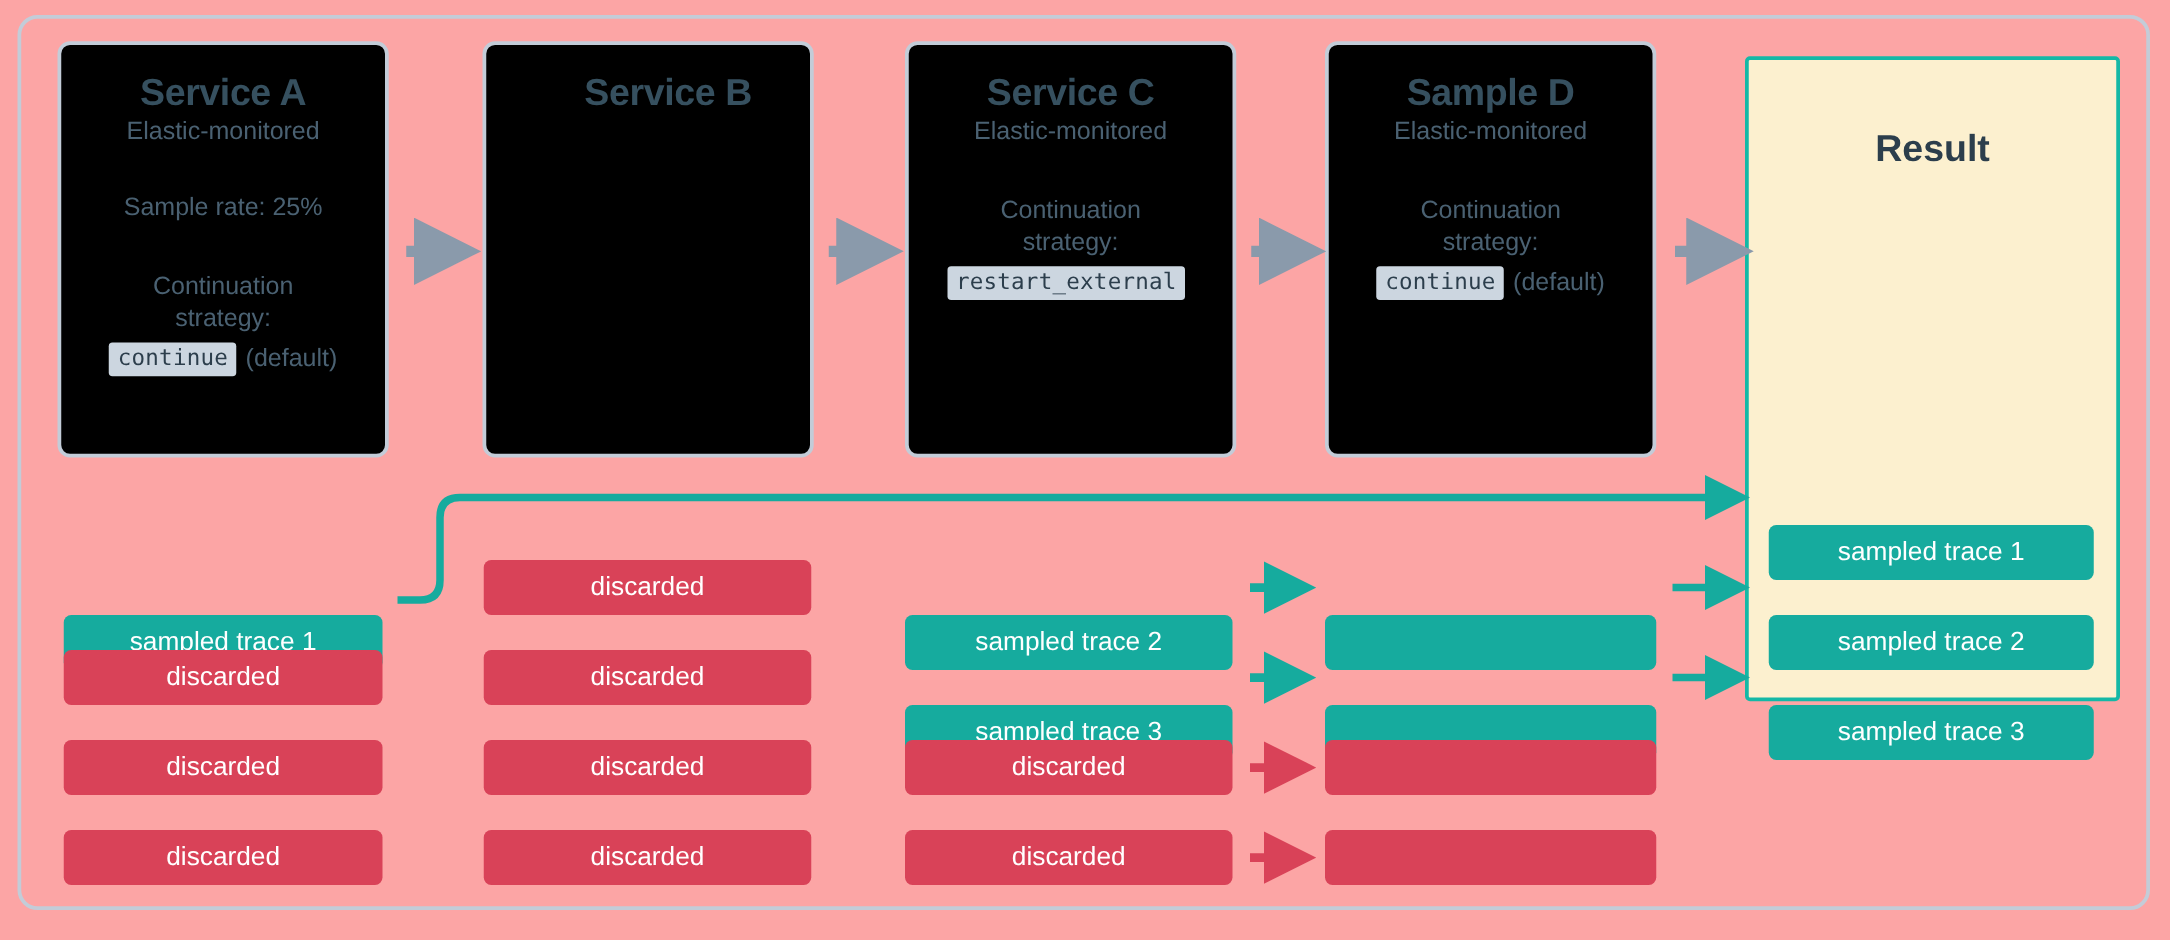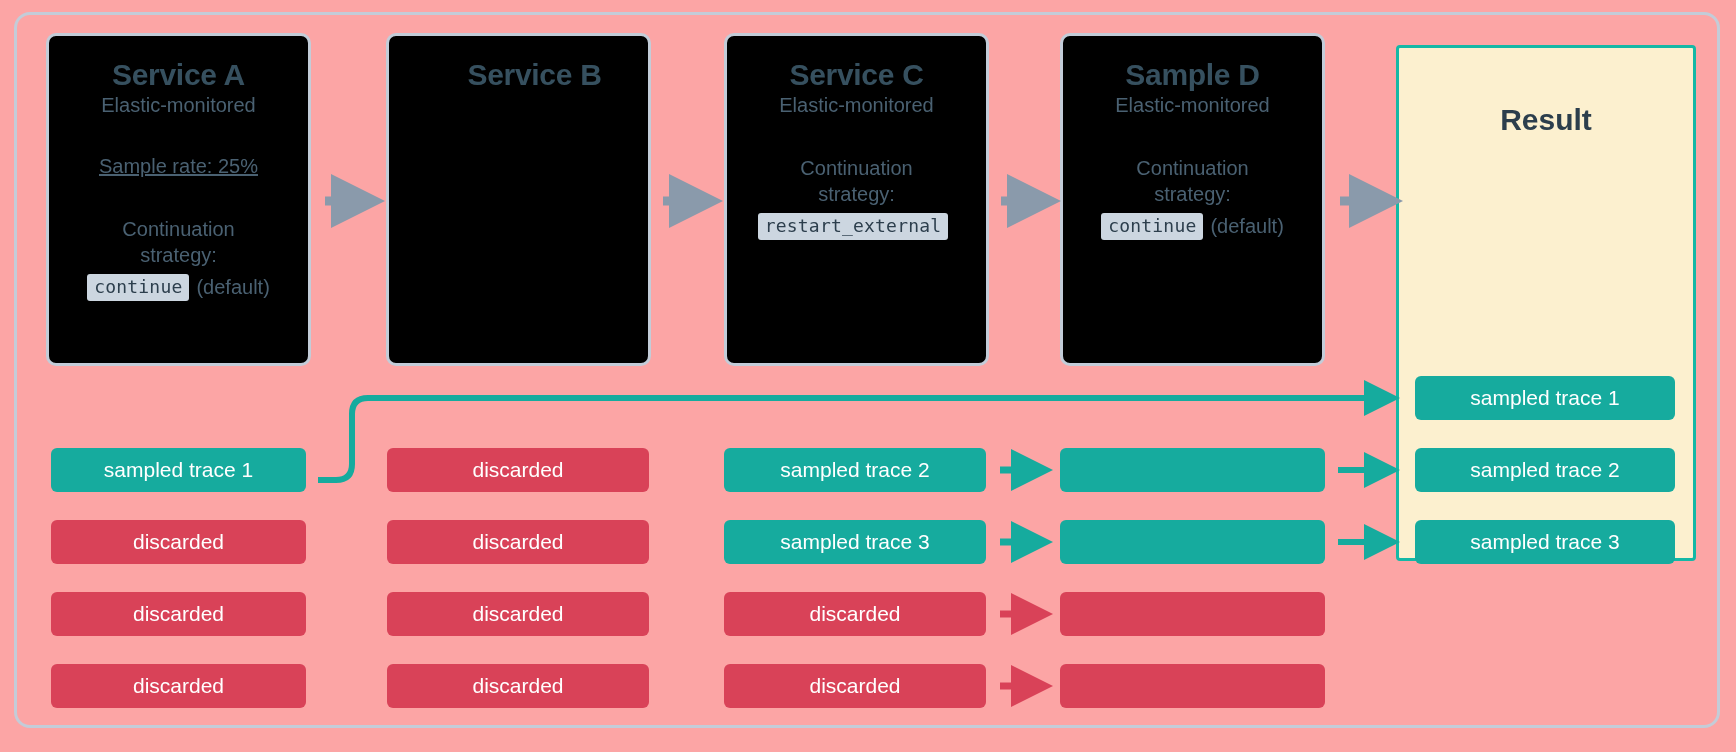--- a/index.html
+++ b/index.html
@@ -58,21 +58,20 @@
     font-size: 20px;
     color: #4a6172;
     margin-top: 2px;
     line-height: 1.2;
   }
   .service-rate {
     font-size: 20px;
     color: #4a6172;
     margin-top: 37px;
     line-height: 1.2;
-    text-decoration: underline;
   }
   .service-strategy-label {
     font-size: 20px;
     color: #4a6172;
     margin-top: 38px;
     line-height: 1.32;
   }
   .strategy-row {
     margin-top: 5px;
     font-size: 20px;
@@ -125,21 +124,21 @@
     position: absolute;
     height: 44px;
     border-radius: 6px;
     display: flex;
     align-items: center;
     justify-content: center;
     font-size: 21px;
     color: #ffffff;
     box-sizing: border-box;
   }
-  .chip.sampled { background: #16ab9e; }
+  .chip.sampled { background: #16ab9e; margin-top: 44px; }
   .chip.discarded { background: #d94258; }
 
   
   #connectors {
     position: absolute;
     left: 0; top: 0;
     width: 1736px; height: 752px;
     pointer-events: none;
   }
 </style>

